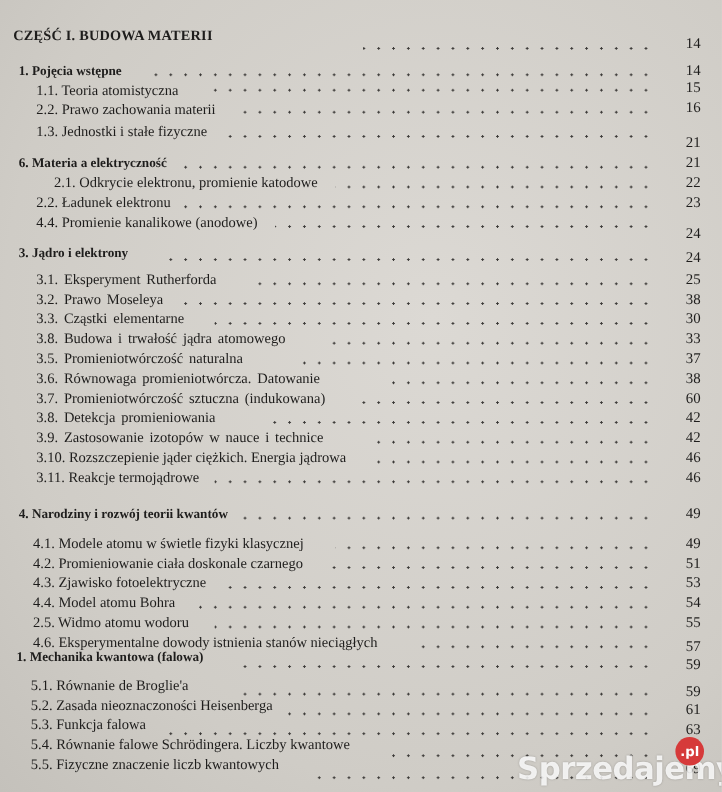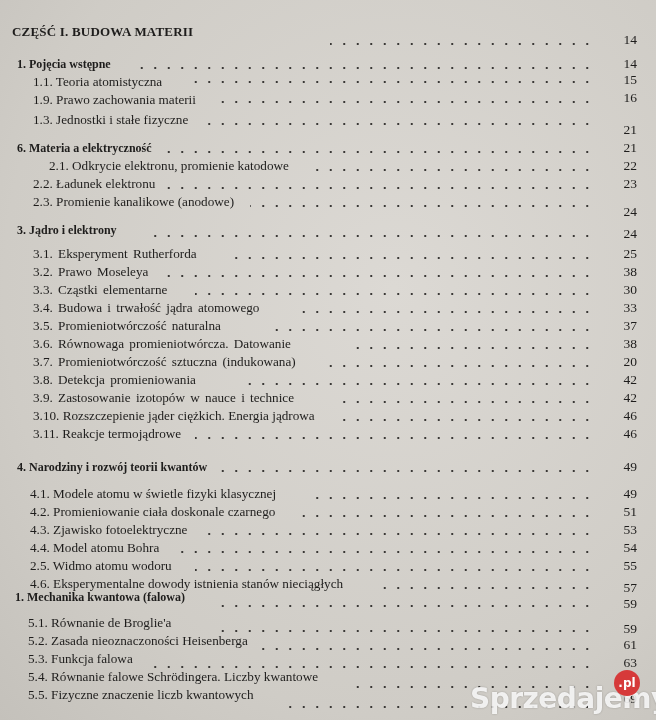--- a/index.html
+++ b/index.html
@@ -60,21 +60,21 @@
     <span class="title" style="left:17px">1. Pojęcia wstępne</span>
     <span class="dots" style="left:130px"></span>
     <span class="page-num">14</span>
   </div>
   <div class="row section" style="top:73px">
     <span class="title" style="left:33px">1.1. Teoria atomistyczna</span>
     <span class="dots" style="left:185px;top:-4px"></span>
     <span class="page-num" style="top:-2px">15</span>
   </div>
   <div class="row section" style="top:91px">
-    <span class="title" style="left:33px">1.9. Prawo zachowania materii</span>
+    <span class="title" style="left:33px">2.2. Prawo zachowania materii</span>
     <span class="dots" style="left:218px;top:-2px"></span>
     <span class="page-num" style="top:-2px">16</span>
   </div>
   <div class="row section" style="top:111px">
     <span class="title" style="left:33px">1.3. Jednostki i stałe fizyczne</span>
     <span class="dots" style="left:200px;top:0px"></span>
     <span class="page-num" style="top:10px">21</span>
   </div>
 
   <div class="row chapter" style="top:139px">
@@ -86,21 +86,21 @@
     <span class="title" style="left:49px">2.1. Odkrycie elektronu, promienie katodowe</span>
     <span class="dots" style="left:305px"></span>
     <span class="page-num">22</span>
   </div>
   <div class="row section" style="top:175px">
     <span class="title" style="left:33px">2.2. Ładunek elektronu</span>
     <span class="dots" style="left:165px"></span>
     <span class="page-num">23</span>
   </div>
   <div class="row section" style="top:193px">
-    <span class="title" style="left:33px">2.3. Promienie kanalikowe (anodowe)</span>
+    <span class="title" style="left:33px">4.4. Promienie kanalikowe (anodowe)</span>
     <span class="dots" style="left:250px"></span>
     <span class="page-num" style="top:10px">24</span>
   </div>
 
   <div class="row chapter" style="top:221px">
     <span class="title" style="left:17px">3. Jądro i elektrony</span>
     <span class="dots" style="left:145px;top:2px"></span>
     <span class="page-num" style="top:4px">24</span>
   </div>
   <div class="row section" style="top:245px">
@@ -112,38 +112,38 @@
     <span class="title" style="left:33px;word-spacing:2px">3.2.  Prawo Moseleya</span>
     <span class="dots" style="left:165px"></span>
     <span class="page-num">38</span>
   </div>
   <div class="row section" style="top:281px">
     <span class="title" style="left:33px;word-spacing:2px">3.3.  Cząstki elementarne</span>
     <span class="dots" style="left:195px"></span>
     <span class="page-num">30</span>
   </div>
   <div class="row section" style="top:299px">
-    <span class="title" style="left:33px;word-spacing:2px">3.4.  Budowa i trwałość jądra atomowego</span>
+    <span class="title" style="left:33px;word-spacing:2px">3.8.  Budowa i trwałość jądra atomowego</span>
     <span class="dots" style="left:300px"></span>
     <span class="page-num">33</span>
   </div>
   <div class="row section" style="top:317px">
     <span class="title" style="left:33px;word-spacing:2px">3.5.  Promieniotwórczość naturalna</span>
     <span class="dots" style="left:270px"></span>
     <span class="page-num">37</span>
   </div>
   <div class="row section" style="top:335px">
     <span class="title" style="left:33px;word-spacing:2px">3.6.  Równowaga promieniotwórcza. Datowanie</span>
     <span class="dots" style="left:350px"></span>
     <span class="page-num">38</span>
   </div>
   <div class="row section" style="top:353px">
     <span class="title" style="left:33px;word-spacing:2px">3.7.  Promieniotwórczość sztuczna (indukowana)</span>
     <span class="dots" style="left:320px"></span>
-    <span class="page-num">20</span>
+    <span class="page-num">60</span>
   </div>
   <div class="row section" style="top:371px">
     <span class="title" style="left:33px;word-spacing:2px">3.8.  Detekcja promieniowania</span>
     <span class="dots" style="left:240px"></span>
     <span class="page-num">42</span>
   </div>
   <div class="row section" style="top:389px">
     <span class="title" style="left:33px;word-spacing:2px">3.9.  Zastosowanie izotopów w nauce i technice</span>
     <span class="dots" style="left:340px"></span>
     <span class="page-num">42</span>

